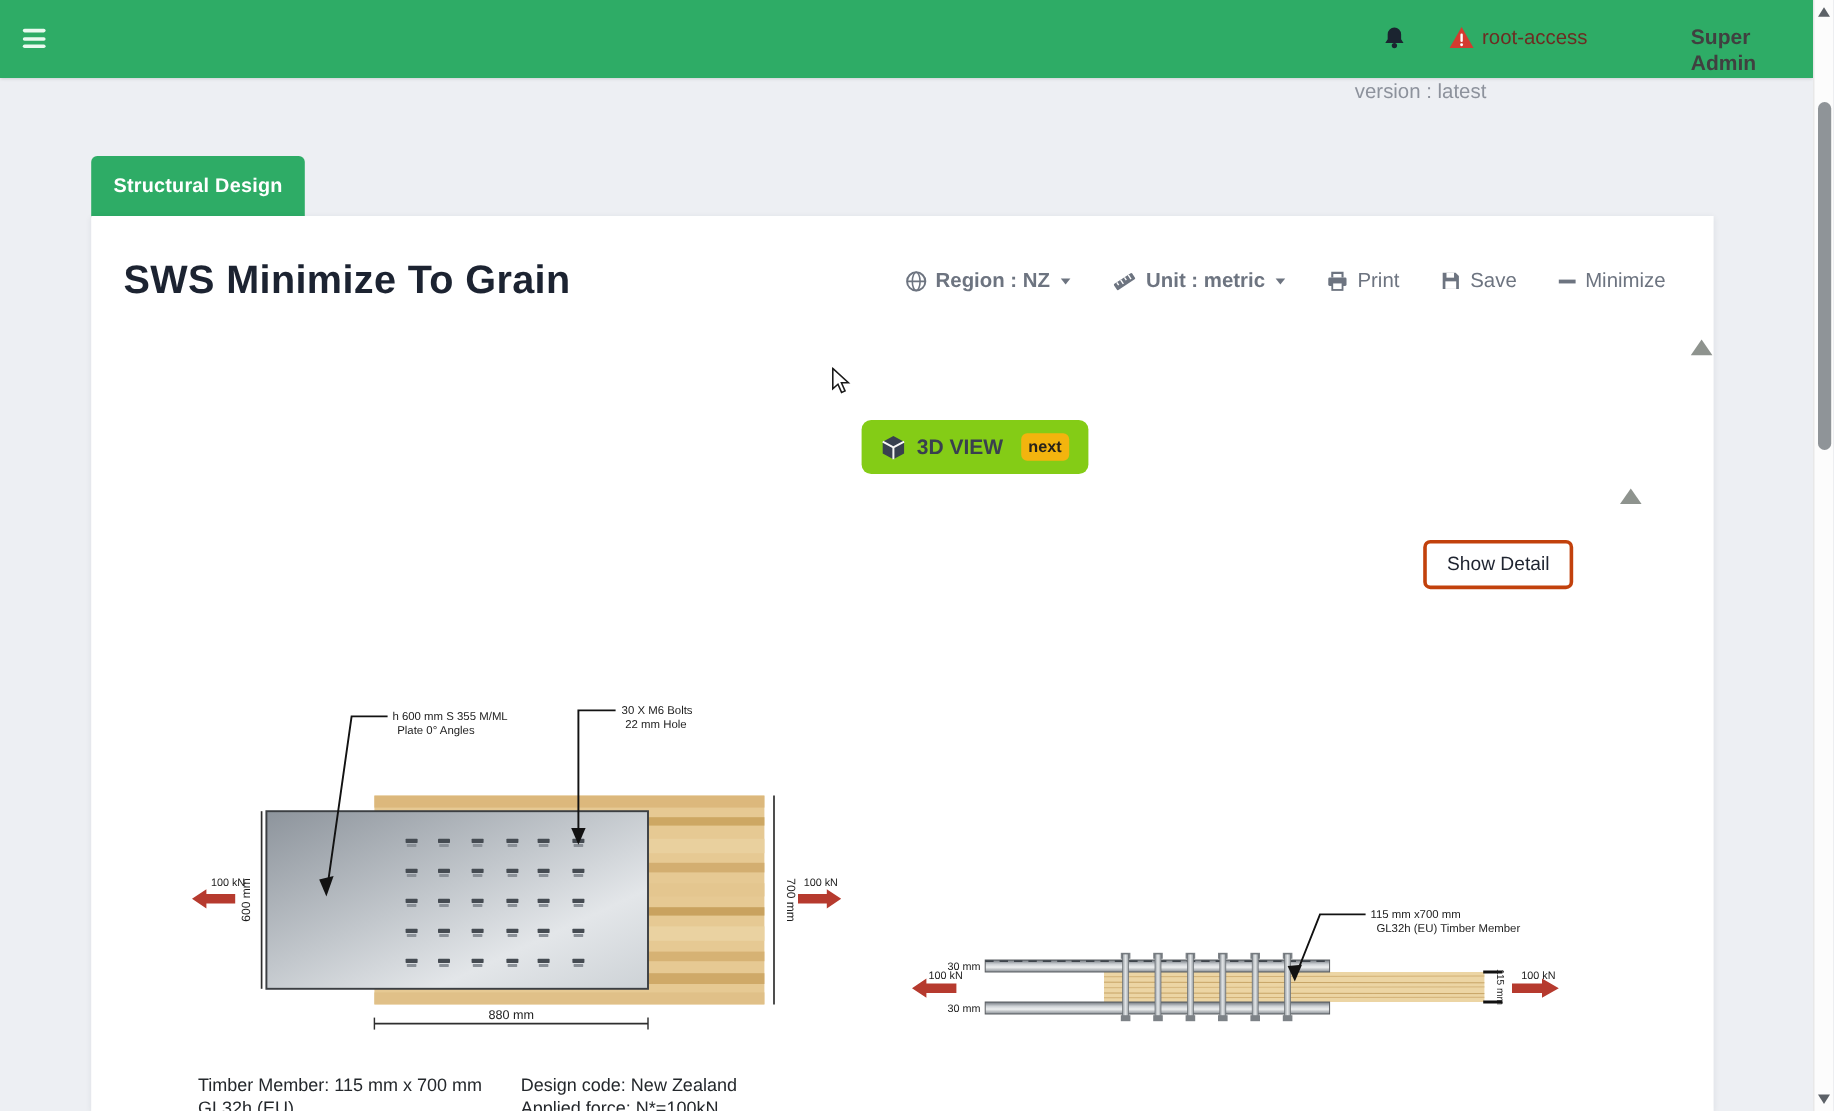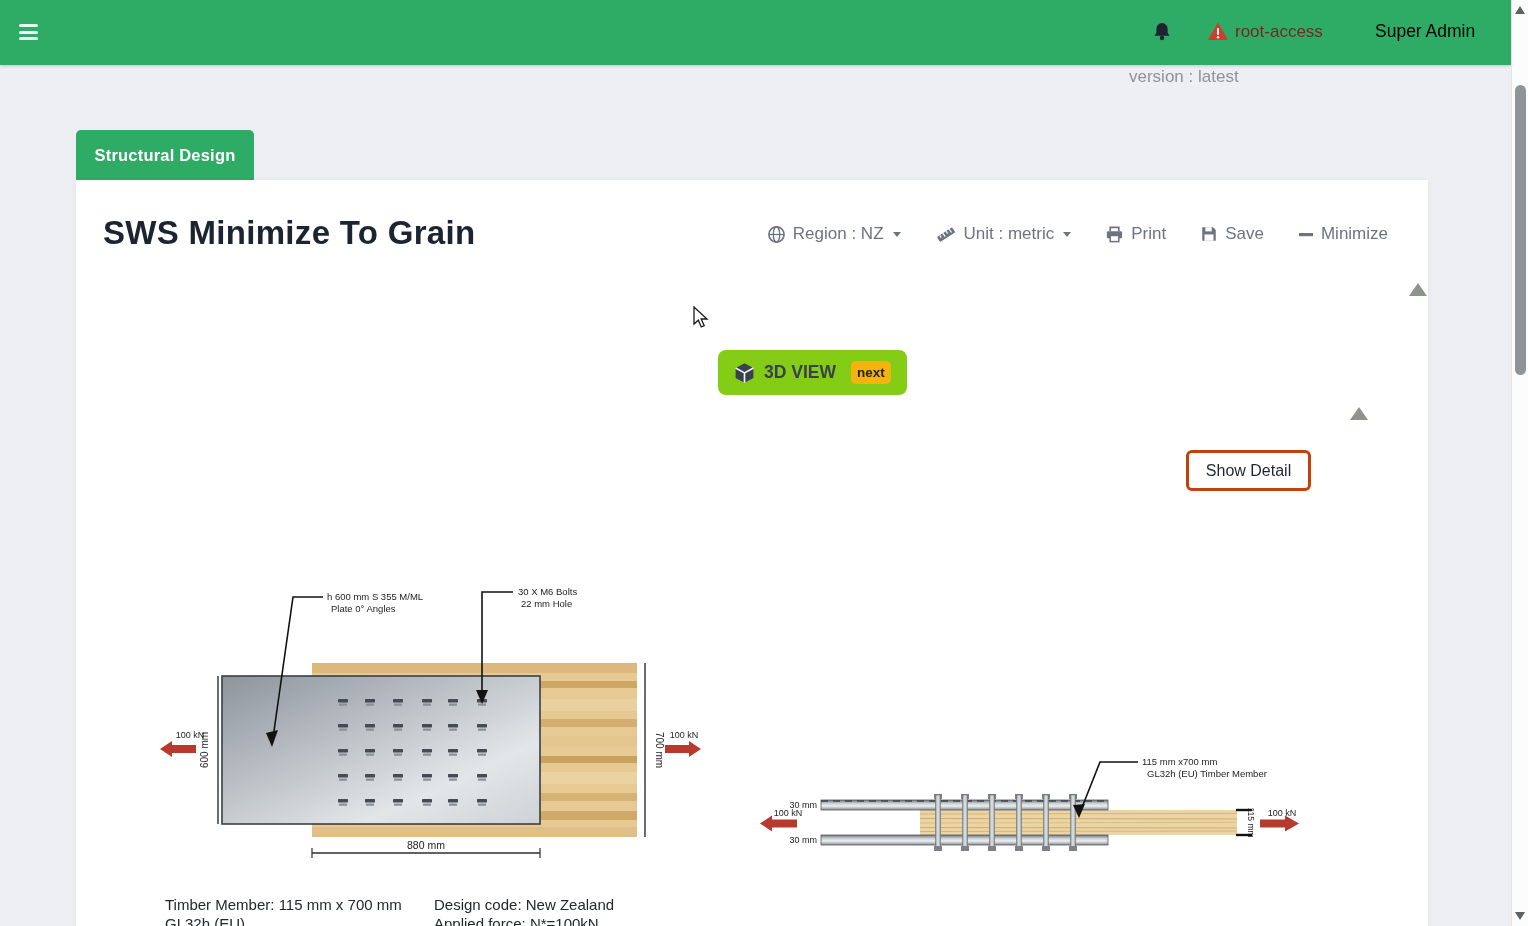--- a/index.html
+++ b/index.html
@@ -8,39 +8,39 @@
             font-family:"Liberation Sans", sans-serif; overflow:hidden; }
 
   
   .topbar { position:absolute; left:0; top:0; width:1511px; height:65px; background:#2eac66;
             box-shadow:0 1px 3px rgba(0,0,0,.18); }
   .hamburger { position:absolute; left:19px; top:24px; width:19px; cursor:pointer; }
   .hamburger span { display:block; height:3.2px; background:#eafaf0; border-radius:1.5px; margin-bottom:3.4px; }
   .bell { position:absolute; left:1150px; top:20px; width:24px; height:24px; }
   .alert { position:absolute; left:1207px; top:21px; display:flex; align-items:center; gap:6px; }
   .alert-label { color:#6d2c22; font-size:17px; font-weight:500; }
-  .user-label { position:absolute; left:1375px; top:21px; color:#000000; font-size:17.5px; font-weight:400; }
+  .user-label { position:absolute; left:1409px; top:21px; color:#404040; font-size:17.5px; font-weight:700; }
 
   .version { position:absolute; left:1129px; top:67px; width:299px; text-align:left;
              color:#8d929c; font-size:17px; }
 
   
   .tab { position:absolute; left:76px; top:130px; width:178px; height:51px; background:#2eac66;
          color:#fff; font-size:16.5px; font-weight:700; display:flex; align-items:center;
          justify-content:center; border-radius:5px 5px 0 0; letter-spacing:.2px; cursor:pointer;text-align:right; }
   .card { position:absolute; left:76px; top:180px; width:1352px; height:746px; background:#ffffff;
           box-shadow:0 1px 5px rgba(40,50,60,.08); }
 
   .page-title { position:absolute; left:27px; top:34px; font-size:33px; font-weight:700;
                 color:#1c2331; letter-spacing:.3px; }
 
   .toolbar { position:absolute; right:40px; top:44px; display:flex; align-items:center;
              gap:34px; color:#6d7480; font-size:17px; }
   .tb-item { display:flex; align-items:center; gap:7px; cursor:pointer; white-space:nowrap; }
-  .tb-item .lbl { font-weight:400; }
+  .tb-item .lbl { font-weight:700; }
   .tb-item .lbl.light { font-weight:400; }
   .caret { width:0; height:0; border-left:4.5px solid transparent; border-right:4.5px solid transparent;
            border-top:5px solid #6d7480; margin-left:2px; }
 
   
   .btn-2d { position:absolute; left:476px; top:168px; width:150px; height:48px; background:#2eac66;
             border:none; border-radius:10px; color:#fff; font-family:inherit; font-size:16.5px;
             font-weight:700; display:flex; align-items:center; justify-content:center; gap:9px;
             cursor:pointer; box-shadow:0 2px 6px rgba(46,172,102,.35); }
   .btn-3d { position:absolute; left:642px; top:170px; height:45px; padding:0 16px; background:#84cc16;

